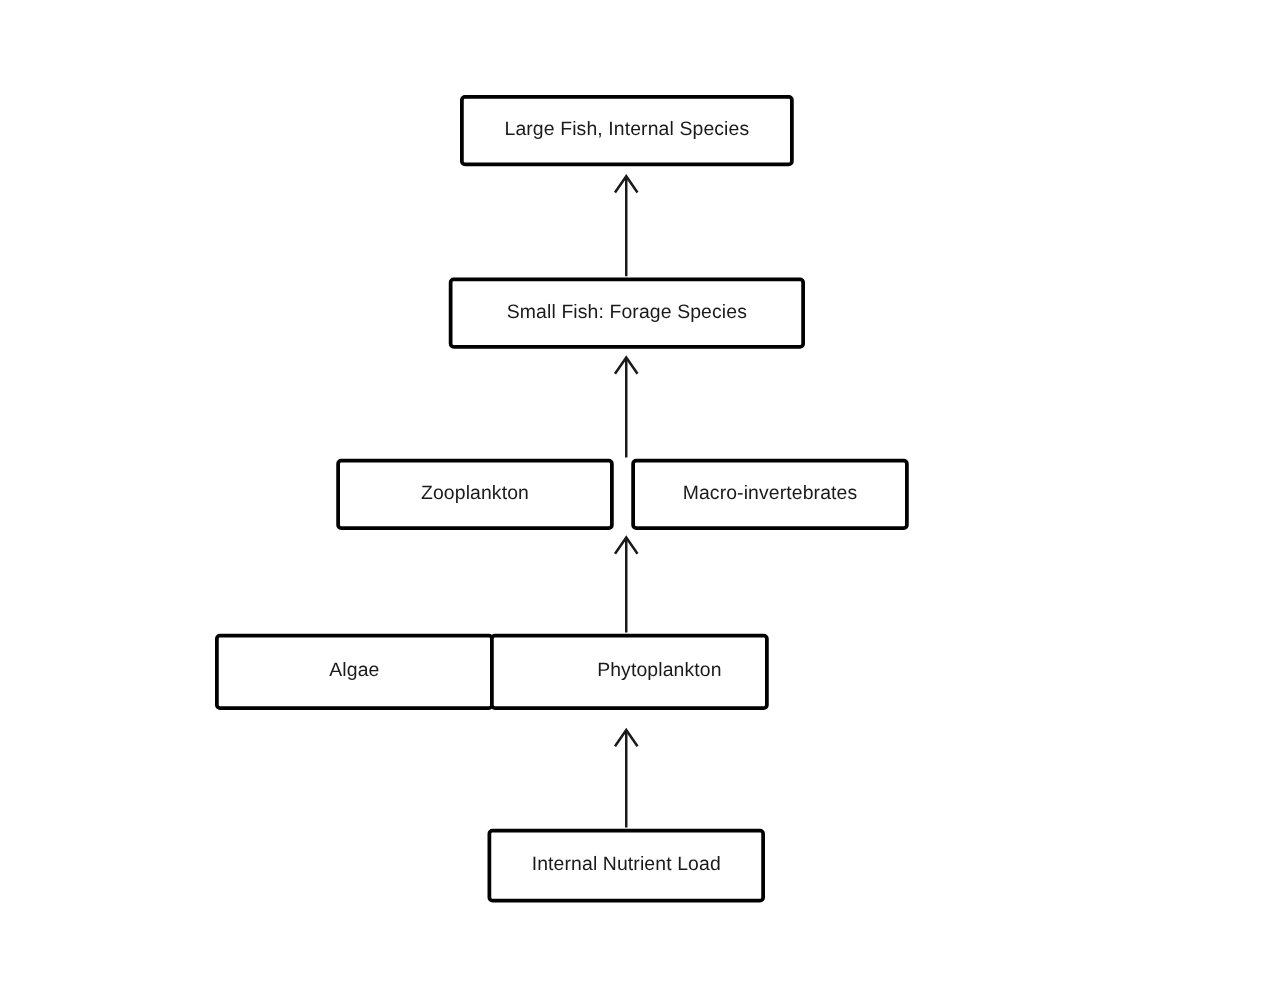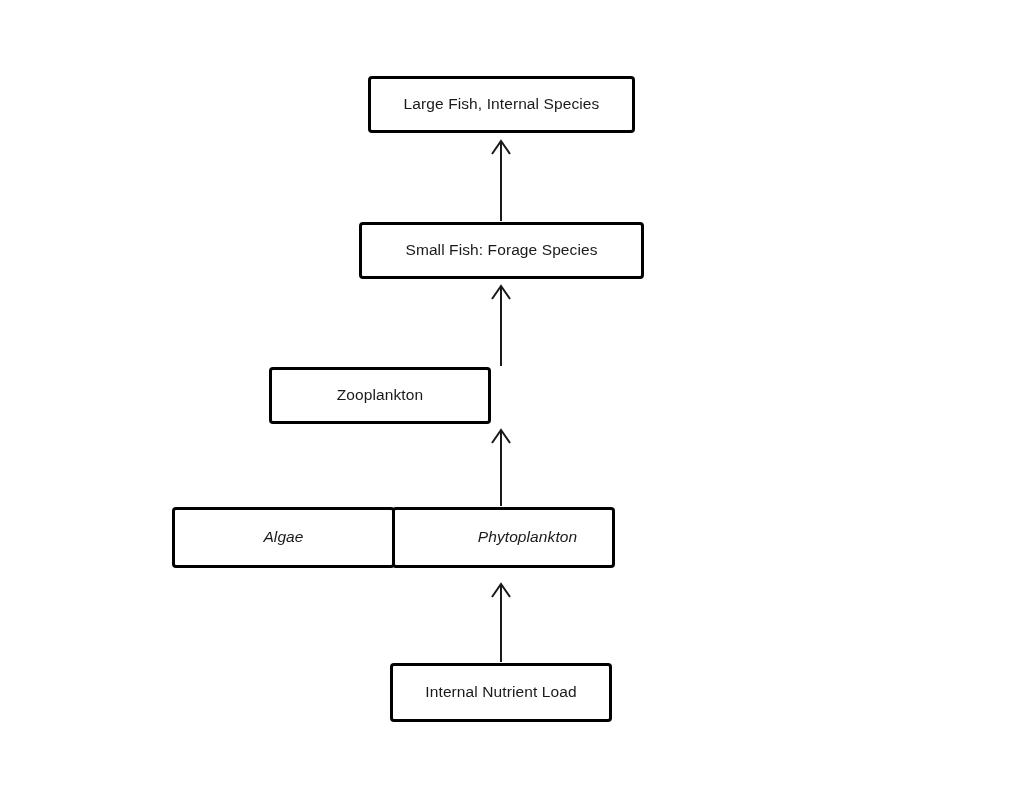--- a/index.html
+++ b/index.html
@@ -110,22 +110,25 @@
     <span class="node-label">Large Fish, Internal Species</span>
   </div>
 
   <div class="node" style="left:269px; top:367px; width:222px; height:57px;">
     <span class="node-label">Zooplankton</span>
   </div>
 
   <div class="node" style="left:359px; top:222px; width:285px; height:57px;">
     <span class="node-label">Small Fish: Forage Species</span>
   </div>
+  <div class="node" style="left:505px; top:367px; width:222px; height:57px;">
+    <span class="node-label">Macro-invertebrates</span>
+  </div>
 
-  <div class="node-group" style="left:172px; top:507px; width:756px; height:61px;font-style:italic;">
+  <div class="node-group" style="left:172px; top:507px; width:756px; height:61px;">
     <div class="node-cell" style="width:223px;">
       <span class="node-label">Algae</span>
     </div>
     <div class="node-cell" style="width:223px;padding-left:48px;">
       <span class="node-label">Phytoplankton</span>
     </div>
   </div>
 
   <div class="node" style="left:390px; top:663px; width:222px; height:59px;">
     <span class="node-label">Internal Nutrient Load</span>

